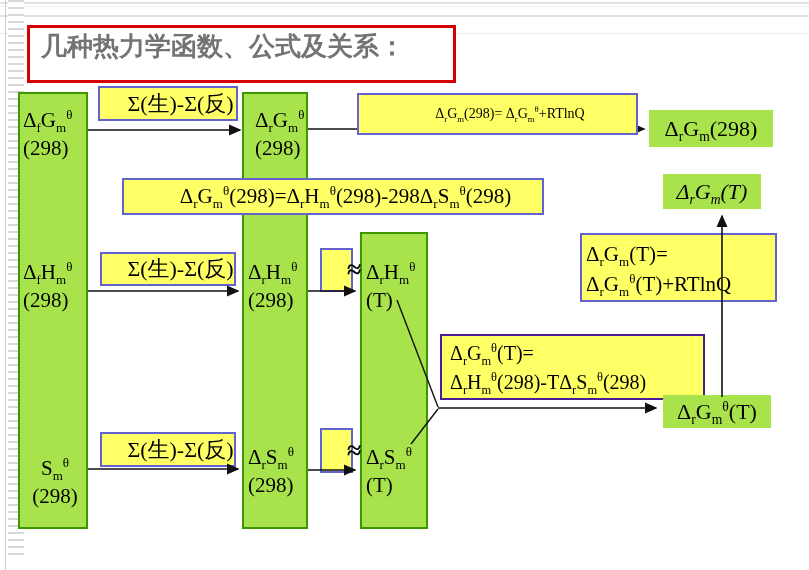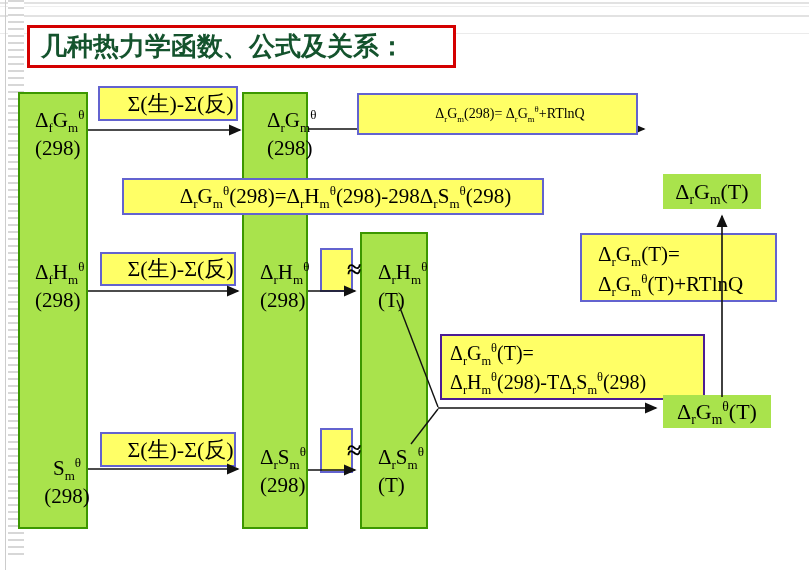--- a/index.html
+++ b/index.html
@@ -7,30 +7,30 @@
     position:relative;width:809px;height:570px;overflow:hidden;background:#ffffff;
     font-family:"Liberation Serif","DejaVu Serif",serif;color:#000;
   }
   .hrule{position:absolute;left:0;width:809px;background:#e2e2e2;}
   .vline{position:absolute;top:0;left:5px;width:1px;height:570px;background:#cccccc;}
   .strip{
     position:absolute;left:8px;top:0;width:16px;height:558px;
     background:repeating-linear-gradient(to bottom,#d7d7d7 0px,#d7d7d7 2px,#ffffff 2px,#ffffff 7px);
   }
   .title-box{
-    position:absolute;left:27px;top:25px;width:429px;height:43px;box-sizing:border-box;
-    border:3px solid #d40000;color:#14532d;font-weight:bold;font-size:26px;
+    position:absolute;left:27px;top:25px;width:429px;height:58px;box-sizing:border-box;
+    border:3px solid #d40000;color:#737373;font-weight:bold;font-size:26px;
     line-height:37px;padding-left:11px;white-space:nowrap;z-index:3;background:#fff;
   }
   .gcol{position:absolute;box-sizing:border-box;background:#a9e34c;border:2px solid #3c9700;z-index:2;}
   .ybox{position:absolute;box-sizing:border-box;background:#ffff66;z-index:3;white-space:nowrap;}
   .bblue{border:2px solid #6363cf;}
   .bdark{border:2px solid #4c1d95;}
   .gout{position:absolute;background:#a9e34c;z-index:3;text-align:center;white-space:nowrap;}
-  .cl{position:absolute;z-index:3;font-size:21px;line-height:28px;padding-left:15px;white-space:nowrap;}
+  .cl{position:absolute;z-index:3;font-size:21px;line-height:28px;padding-left:3px;white-space:nowrap;}
   .center{text-align:center;padding-left:25px;}
   sub{font-size:62%;line-height:0;}
   sup{font-size:62%;line-height:0;}
   svg.lay{position:absolute;left:0;top:0;pointer-events:none;}
   .under{z-index:1;}
   .over{z-index:4;}
 </style>
 </head>
 <body>
 
@@ -99,30 +99,31 @@
   <div class="ybox bblue center" style="left:98px;top:86px;width:140px;height:35px;font-size:22px;line-height:31px;">Σ(生)-Σ(反)</div>
   <div class="ybox bblue center" style="left:100px;top:252px;width:136px;height:34px;font-size:22px;line-height:30px;">Σ(生)-Σ(反)</div>
   <div class="ybox bblue center" style="left:100px;top:432px;width:136px;height:35px;font-size:22px;line-height:31px;">Σ(生)-Σ(反)</div>
 
   <div class="ybox bblue center" style="left:320px;top:248px;width:33px;height:44px;font-size:26px;font-weight:bold;line-height:40px;">≈</div>
   <div class="ybox bblue center" style="left:320px;top:428px;width:33px;height:45px;font-size:26px;font-weight:bold;line-height:41px;">≈</div>
 
   <div class="ybox bblue center" style="left:357px;top:93px;width:281px;height:42px;font-size:14px;line-height:38px;">Δ<sub>r</sub>G<sub>m</sub>(298)= Δ<sub>r</sub>G<sub>m</sub><sup>θ</sup>+RTlnQ</div>
   <div class="ybox bblue center" style="left:98px;top:178px;width:422px;height:37px;font-size:21px;line-height:33px;margin-left:24px;">Δ<sub>r</sub>G<sub>m</sub><sup>θ</sup>(298)=Δ<sub>r</sub>H<sub>m</sub><sup>θ</sup>(298)-298Δ<sub>r</sub>S<sub>m</sub><sup>θ</sup>(298)</div>
 
-  <div class="ybox bblue" style="left:580px;top:233px;width:197px;height:69px;font-size:21px;line-height:30px;padding:4px 0 0 16px;">
+  <div class="ybox bblue" style="left:580px;top:233px;width:197px;height:69px;font-size:21px;line-height:30px;padding:4px 0 0 4px;">
     <div>Δ<sub>r</sub>G<sub>m</sub>(T)=</div>
     <div>Δ<sub>r</sub>G<sub>m</sub><sup>θ</sup>(T)+RTlnQ</div>
   </div>
   <div class="ybox bdark" style="left:440px;top:334px;width:265px;height:66px;font-size:20px;line-height:29px;padding:3px 0 0 8px;">
     <div>Δ<sub>r</sub>G<sub>m</sub><sup>θ</sup>(T)=</div>
     <div>Δ<sub>r</sub>H<sub>m</sub><sup>θ</sup>(298)-TΔ<sub>r</sub>S<sub>m</sub><sup>θ</sup>(298)</div>
   </div>
 
-  <div class="gout" style="left:663px;top:174px;width:98px;height:35px;font-size:22px;line-height:35px;">Δ<sub>r</sub>G<sub>m</sub>(T)</div>
+  <div class="gout" style="left:649px;top:110px;width:124px;height:37px;font-size:22px;line-height:37px;">Δ<sub>r</sub>G<sub>m</sub>(298)</div>
+  <div class="gout" style="left:663px;top:174px;width:98px;height:35px;font-size:22px;line-height:35px;font-style:italic;">Δ<sub>r</sub>G<sub>m</sub>(T)</div>
   <div class="gout" style="left:663px;top:395px;width:108px;height:33px;font-size:22px;line-height:33px;">Δ<sub>r</sub>G<sub>m</sub><sup>θ</sup>(T)</div>
 
   <svg class="lay over" width="809" height="570">
     <defs>
       <marker id="ah2" markerWidth="9" markerHeight="8" refX="7" refY="3.5" orient="auto">
         <path d="M0,0 L8,3.5 L0,7 z" fill="#111"></path>
       </marker>
     </defs>
     <line x1="88" y1="291" x2="238" y2="291" stroke="#111" stroke-width="1.6" marker-end="url(#ah2)"></line>
     <line x1="308" y1="291" x2="355" y2="291" stroke="#111" stroke-width="1.6" marker-end="url(#ah2)"></line>

